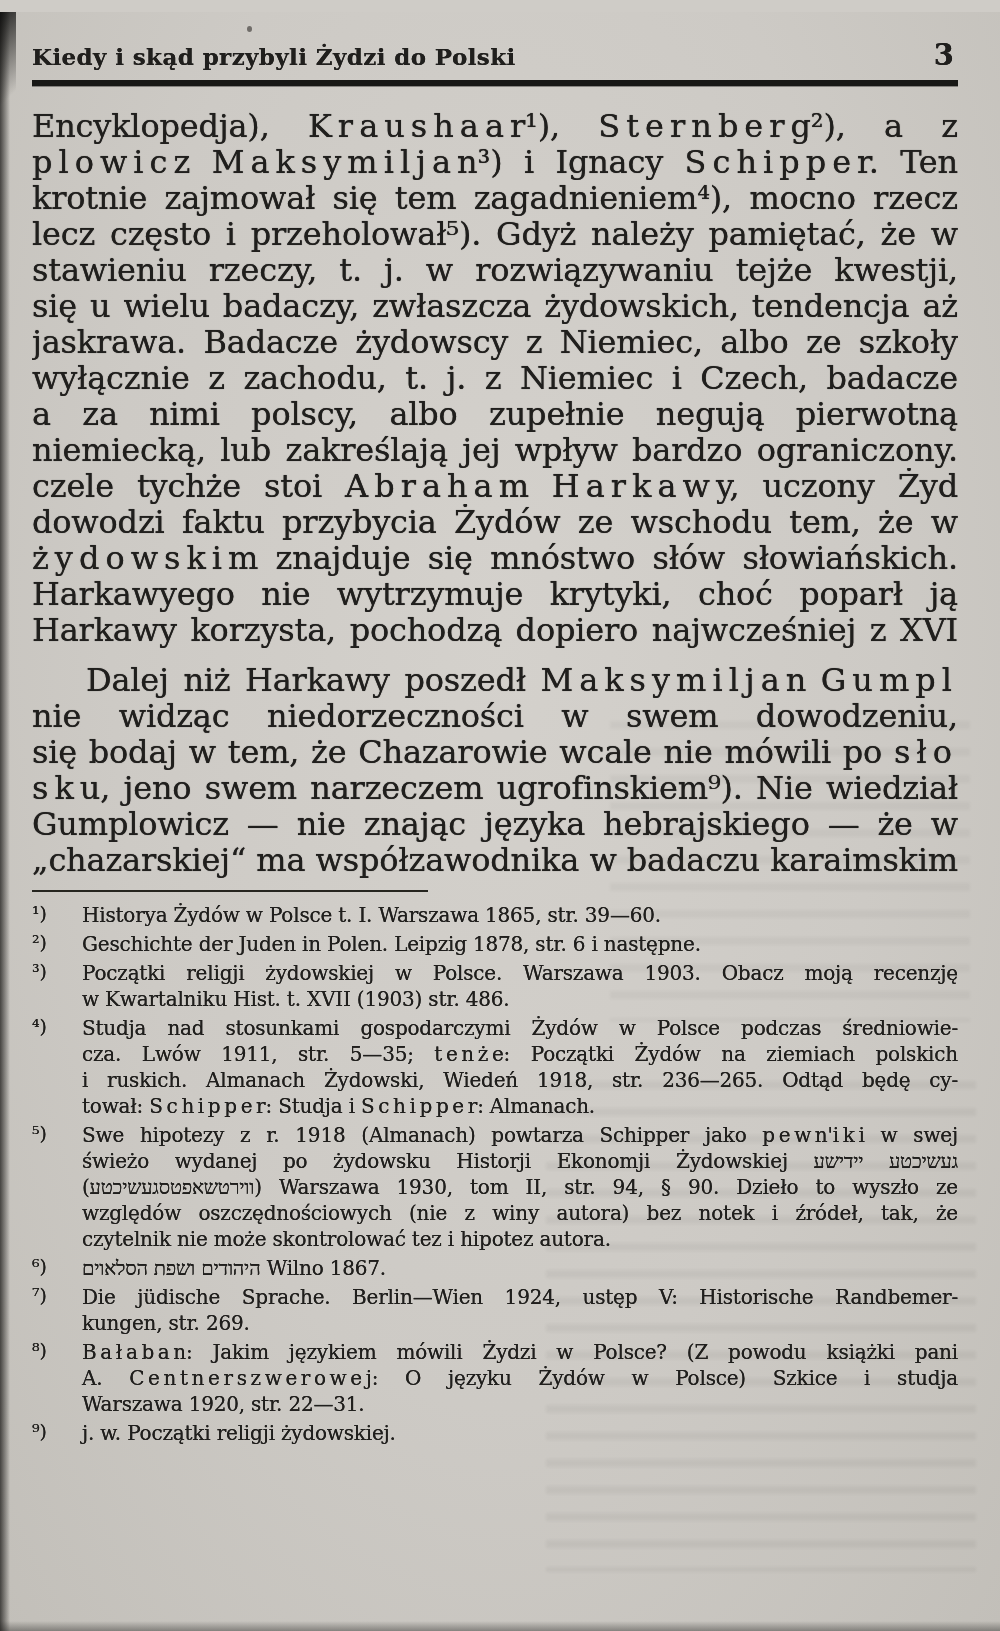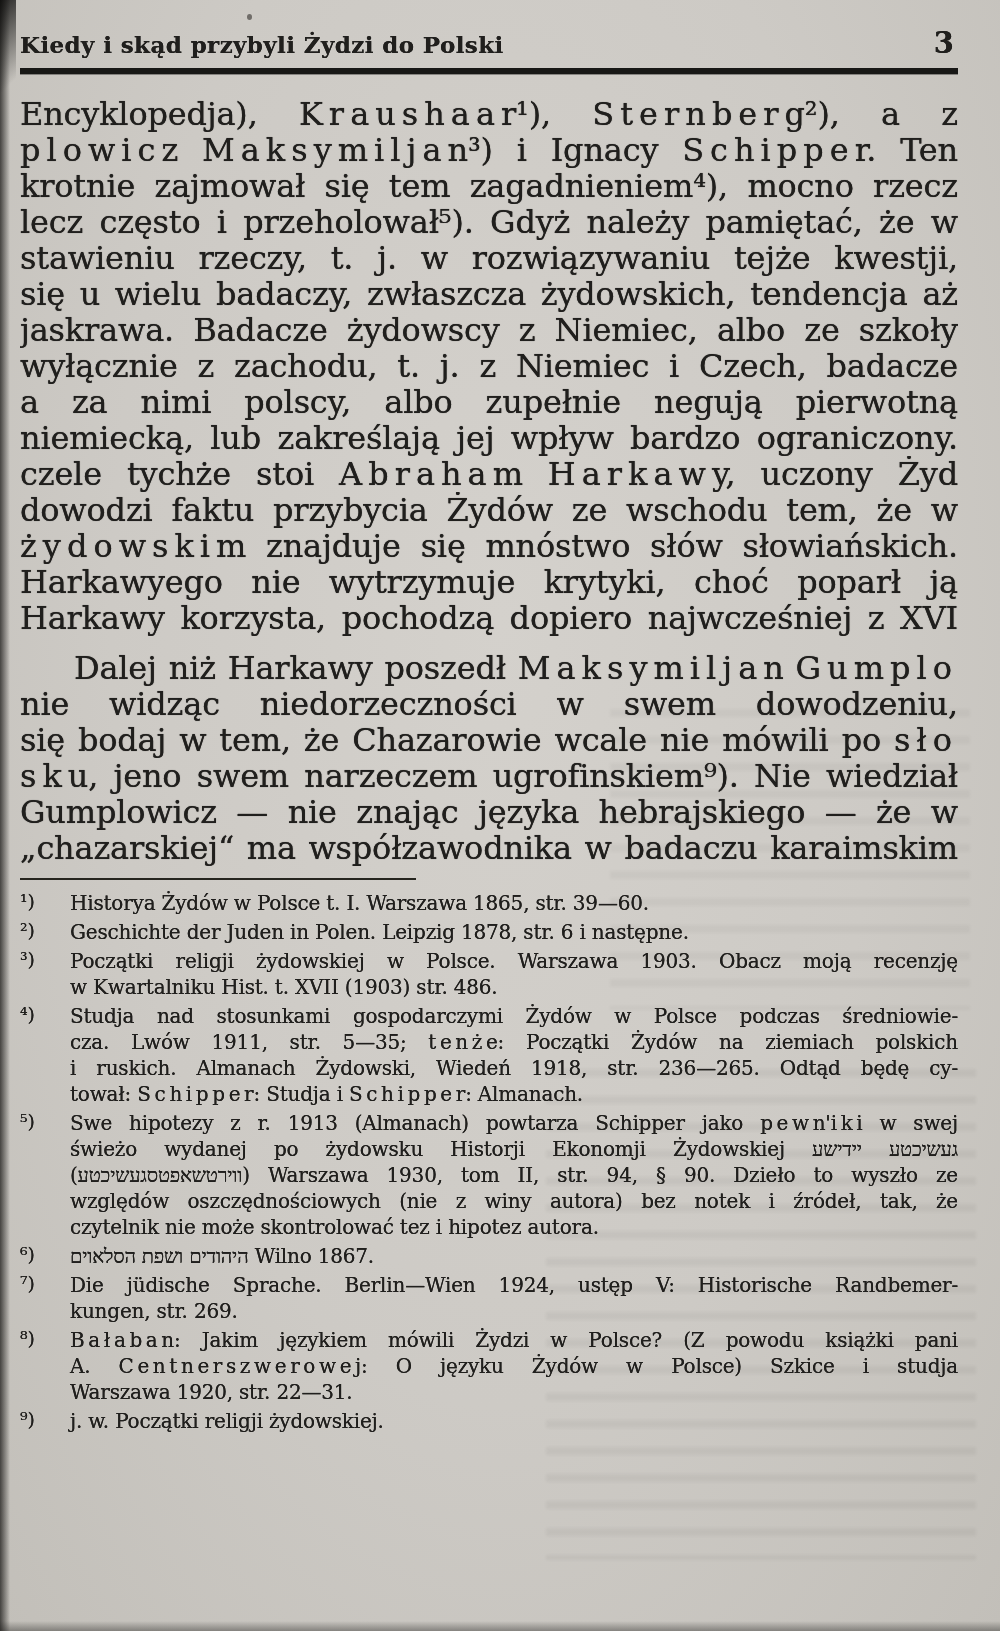--- a/index.html
+++ b/index.html
@@ -6,22 +6,23 @@
   body{
     width:1000px;height:1631px;
     font-family:"DejaVu Serif","Liberation Serif",serif;
     color:#201f1d;
     background:#cfccc7;
     position:relative;overflow:hidden;
   }
   .page{
     position:absolute;inset:0;
     box-sizing:border-box;
-    padding:26px 42px 0 20px;
+    padding:26px 42px 0 32px;
     background:radial-gradient(ellipse at 50% 38%,#d4d1cc 0%,#cdcac5 55%,#c2bfb9 100%);
+    margin-top:12px;
   }
   
   .edge-left{position:absolute;left:0;top:0;width:10px;height:100%;
     background:linear-gradient(to right,rgba(25,24,22,.75),rgba(25,24,22,0));}
   .corner-top-left{position:absolute;left:0;top:0;width:16px;height:130px;
     background:linear-gradient(135deg,rgba(10,10,9,.85) 0%,rgba(10,10,9,0) 65%);}
   .edge-bottom{position:absolute;bottom:0;left:0;width:100%;height:10px;
     background:linear-gradient(to top,rgba(30,29,27,.4),rgba(30,29,27,0));}
   .speck{position:absolute;left:247px;top:14px;width:5px;height:6px;border-radius:50%;
     background:#3d3b38;opacity:.65;}
@@ -127,21 +128,21 @@
         <div class="fn-content">
           <div class="fn-line stretch">Studja nad stosunkami gospodarczymi Żydów w Polsce podczas średniowie-</div>
           <div class="fn-line stretch">cza. Lwów 1911, str. 5—35; t e n ż e: Początki Żydów na ziemiach polskich</div>
           <div class="fn-line stretch">i ruskich. Almanach Żydowski, Wiedeń 1918, str. 236—265. Odtąd będę cy-</div>
           <div class="fn-line">tował: S c h i p p e r: Studja i S c h i p p e r: Almanach.</div>
         </div>
       </div>
       <div class="footnote">
         <span class="fn-marker">⁵)</span>
         <div class="fn-content">
-          <div class="fn-line stretch">Swe hipotezy z r. 1913 (Almanach) powtarza Schipper jako p e w n'i k i w swej</div>
+          <div class="fn-line stretch">Swe hipotezy z r. 1918 (Almanach) powtarza Schipper jako p e w n'i k i w swej</div>
           <div class="fn-line stretch">świeżo wydanej po żydowsku Historji Ekonomji Żydowskiej געשיכטע יידישע</div>
           <div class="fn-line stretch">(ווירטשאפטסגעשיכטע) Warszawa 1930, tom II, str. 94, § 90. Dzieło to wyszło ze</div>
           <div class="fn-line stretch">względów oszczędnościowych (nie z winy autora) bez notek i źródeł, tak, że</div>
           <div class="fn-line">czytelnik nie może skontrolować tez i hipotez autora.</div>
         </div>
       </div>
       <div class="footnote">
         <span class="fn-marker">⁶)</span>
         <div class="fn-content">
           <div class="fn-line">היהודים ושפת הסלאוים Wilno 1867.</div>

